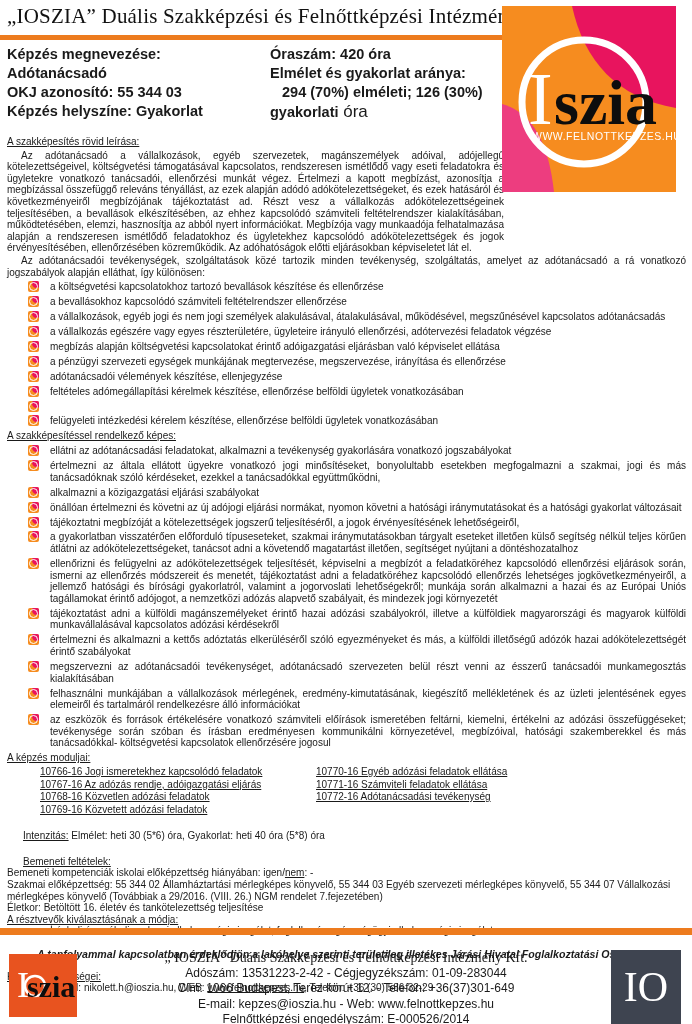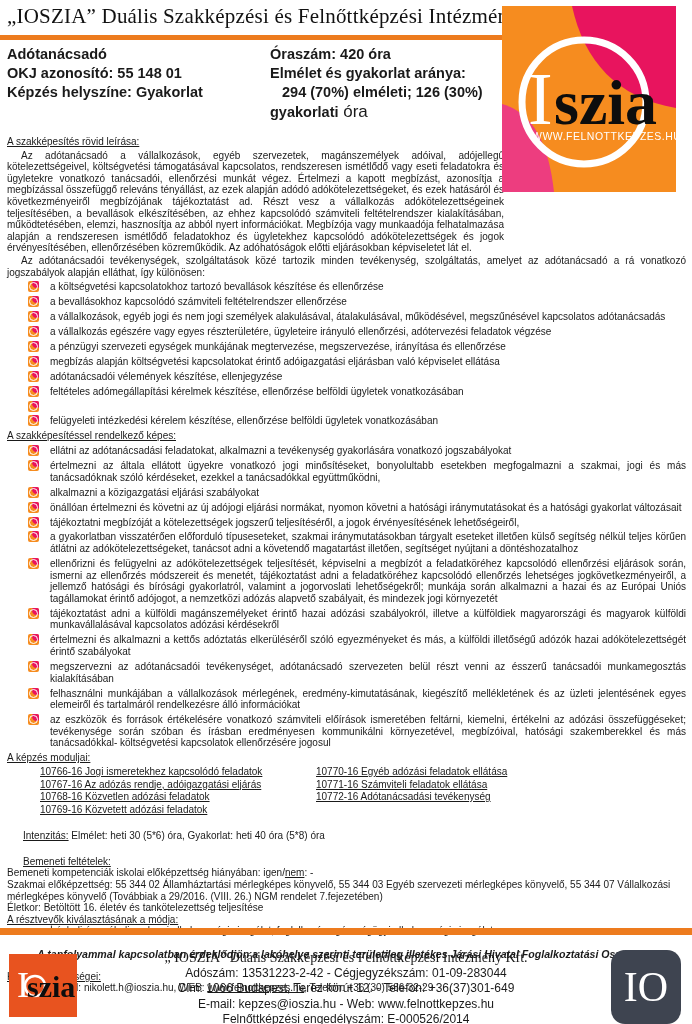--- a/index.html
+++ b/index.html
@@ -70,21 +70,21 @@
   .footer-rule{position:absolute;left:0;top:924px;width:692px;height:7px;background:#ED7B1E;}
   .footer{position:absolute;left:0;top:940px;width:692px;}
   .footer-text{
     position:absolute;left:96px;width:500px;top:6px;text-align:center;line-height:15.5px;font-size:12px;
   }
   .footer-text .f-serif{font-family:"Liberation Serif","DejaVu Serif",serif;font-size:14px;}
   .footer-logo-left{position:absolute;left:9px;top:10px;width:68px;height:63px;}
   .footer-logo-right{
     position:absolute;right:11px;top:6px;width:70px;height:74px;background:#3E4450;
     display:flex;align-items:center;justify-content:center;
-    color:#fff;font-family:"Liberation Serif","DejaVu Serif",serif;font-size:42px;border-radius:14px;
+    color:#fff;font-family:"Liberation Serif","DejaVu Serif",serif;font-size:42px;
   }
 </style>
 </head>
 <body>
 
 <div class="page">
 
   <h1 class="doc-title">„IOSZIA” Duális Szakképzési és Felnőttképzési Intézmény</h1>
   <div class="title-rule"></div>
 
@@ -96,24 +96,25 @@
       <circle cx="82" cy="96" r="62" fill="none" stroke="#ffffff" stroke-width="7"></circle>
       <text x="26" y="118" font-family="Liberation Serif, DejaVu Serif, serif" font-size="74" fill="#ffffff">I</text>
       <text x="52" y="118" font-family="Liberation Serif, DejaVu Serif, serif" font-size="64" font-weight="bold" fill="#0d0d0d">szia</text>
       <text x="30" y="134" font-family="Liberation Sans, DejaVu Sans, sans-serif" font-size="10.5" letter-spacing="0.5" fill="#ffffff">WWW.FELNOTTKEPZES.HU</text>
     </svg>
   </div>
 
   <div class="info-grid">
     <div class="info-left">
 
+        <div class="info-line">Képzés megnevezése:</div>
 
         <div class="info-line">Adótanácsadó</div>
 
-        <div class="info-line">OKJ azonosító: 55 148 01</div>
+        <div class="info-line">OKJ azonosító: 55 344 03</div>
 
         <div class="info-line">Képzés helyszíne: Gyakorlat</div>
       </div>
     <div class="info-right">
       <div class="info-line">Óraszám: 420 óra</div>
       <div class="info-line">Elmélet és gyakorlat aránya:</div>
       <div class="info-line indented">294 (70%) elméleti; 126 (30%)</div>
       <div class="info-line"><span>gyakorlati</span><span class="normal-weight"> óra</span></div>
     </div>
   </div>
@@ -141,26 +142,26 @@
           <span class="li-text">a vállalkozások, egyéb jogi és nem jogi személyek alakulásával, átalakulásával, működésével, megszűnésével kapcsolatos adótanácsadás</span>
         </div>
 
         <div class="li">
           <span class="bullet-icon"></span>
           <span class="li-text">a vállalkozás egészére vagy egyes részterületére, ügyleteire irányuló ellenőrzési, adótervezési feladatok végzése</span>
         </div>
 
         <div class="li">
           <span class="bullet-icon"></span>
+          <span class="li-text">megbízás alapján költségvetési kapcsolatokat érintő adóigazgatási eljárásban való képviselet ellátása</span>
+        </div>
+
+        <div class="li">
+          <span class="bullet-icon"></span>
           <span class="li-text">a pénzügyi szervezeti egységek munkájának megtervezése, megszervezése, irányítása és ellenőrzése</span>
-        </div>
-
-        <div class="li">
-          <span class="bullet-icon"></span>
-          <span class="li-text">megbízás alapján költségvetési kapcsolatokat érintő adóigazgatási eljárásban való képviselet ellátása</span>
         </div>
 
         <div class="li">
           <span class="bullet-icon"></span>
           <span class="li-text">adótanácsadói vélemények készítése, ellenjegyzése</span>
         </div>
 
         <div class="li">
           <span class="bullet-icon"></span>
           <span class="li-text">feltételes adómegállapítási kérelmek készítése, ellenőrzése belföldi ügyletek vonatkozásában</span>

